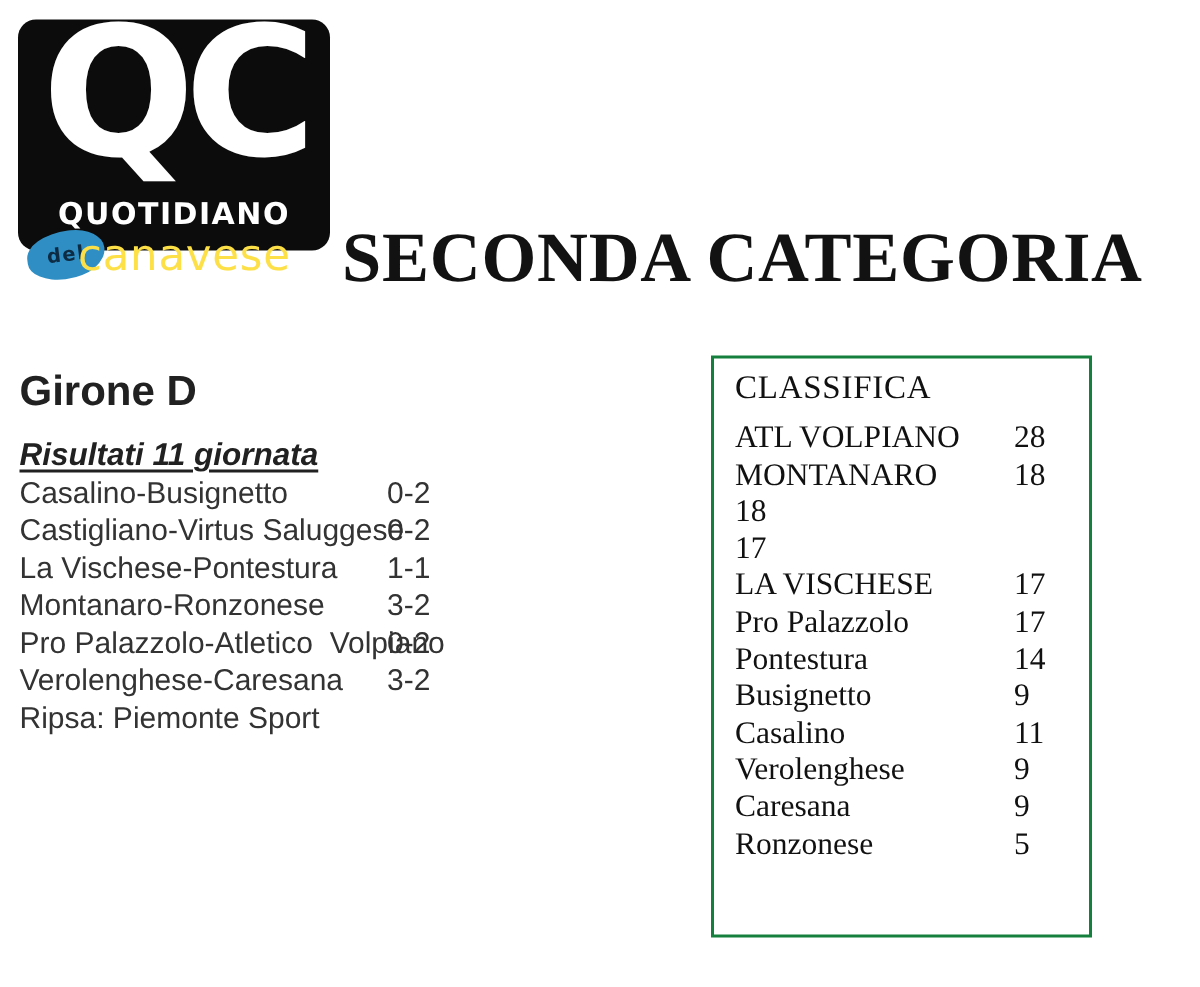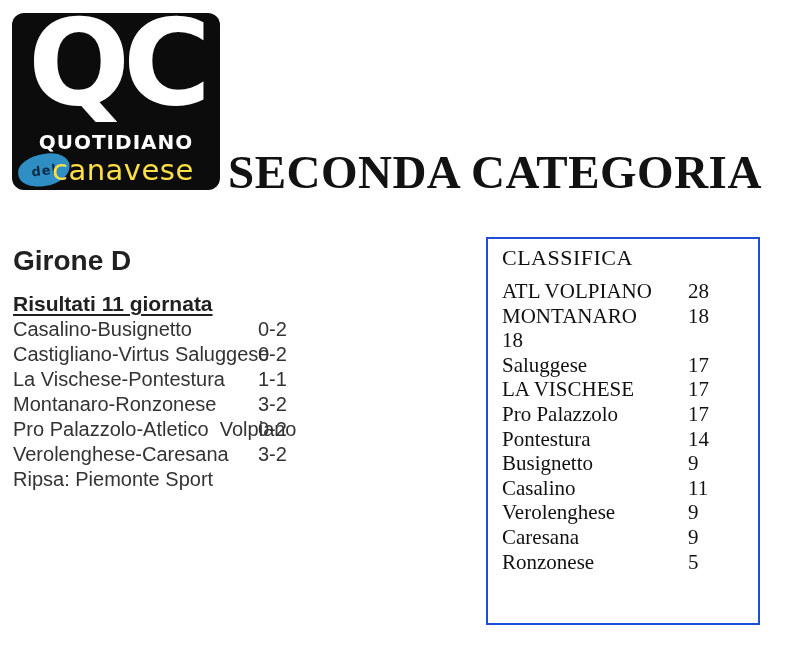--- a/index.html
+++ b/index.html
@@ -2,21 +2,21 @@
 <html><head>
 <meta charset="utf-8">
 <style>
   * { margin: 0; padding: 0; box-sizing: border-box; }
   html, body { width: 800px; height: 658px; background: #ffffff; overflow: hidden; }
   body { position: relative; font-family: "Liberation Sans", sans-serif; }
 
   
   .logo {
     position: absolute; left: 12px; top: 13px;
-    width: 208px; height: 177px;
+    width: 208px; height: 154px;
     background: #0c0c0c; border-radius: 12px;
   }
   .logo-qc {
     position: absolute; left: 0; right: 0; top: -10px;
     text-align: center; color: #ffffff;
     font-family: "DejaVu Sans", sans-serif;
     font-weight: bold; font-size: 120px; line-height: 1;
     letter-spacing: -7px;
   }
   .logo-quotidiano {
@@ -58,36 +58,37 @@
   .girone-title {
     position: absolute; left: 13px; top: 245px;
     font-weight: bold; font-size: 28px; color: #212121;
   }
   .results-heading {
     position: absolute; left: 13px; top: 292px;
     font-weight: bold; font-size: 21px; color: #212121;
     text-decoration: underline;
     text-decoration-thickness: 2px;
     text-underline-offset: 3px;
+    font-style: italic;
   }
   .results-list {
     position: absolute; left: 13px; top: 317px; width: 450px;
     font-size: 20px; color: #333333;
   }
   .result-row {
     display: grid; grid-template-columns: 245px auto;
     line-height: 25px;
   }
   .result-row .match-name { white-space: pre; }
 
   
   .classifica-box {
-    position: absolute; left: 486px; top: 237px;
-    width: 274px; height: 388px;
-    border: 2px solid #1d4ed8;
+    position: absolute; left: 474px; top: 237px;
+    width: 254px; height: 388px;
+    border: 2px solid #15803d;
     padding: 6px 0 0 14px;
     font-family: "Liberation Serif", serif;
     color: #111111;
   }
   .classifica-title {
     font-size: 22px; line-height: 26px; letter-spacing: 0.5px;
   }
   .standings { margin-top: 8px; }
   .standing-row {
     display: grid; grid-template-columns: 186px auto;
@@ -150,21 +151,20 @@
       <span>28</span>
     </div>
     <div class="standing-row">
       <span>MONTANARO</span>
       <span>18</span>
     </div>
     <div class="standing-row">
       <span>18</span>
     </div>
     <div class="standing-row">
-      <span>Saluggese</span>
       <span>17</span>
     </div>
     <div class="standing-row">
       <span>LA VISCHESE</span>
       <span>17</span>
     </div>
     <div class="standing-row">
       <span>Pro Palazzolo</span>
       <span>17</span>
     </div>

